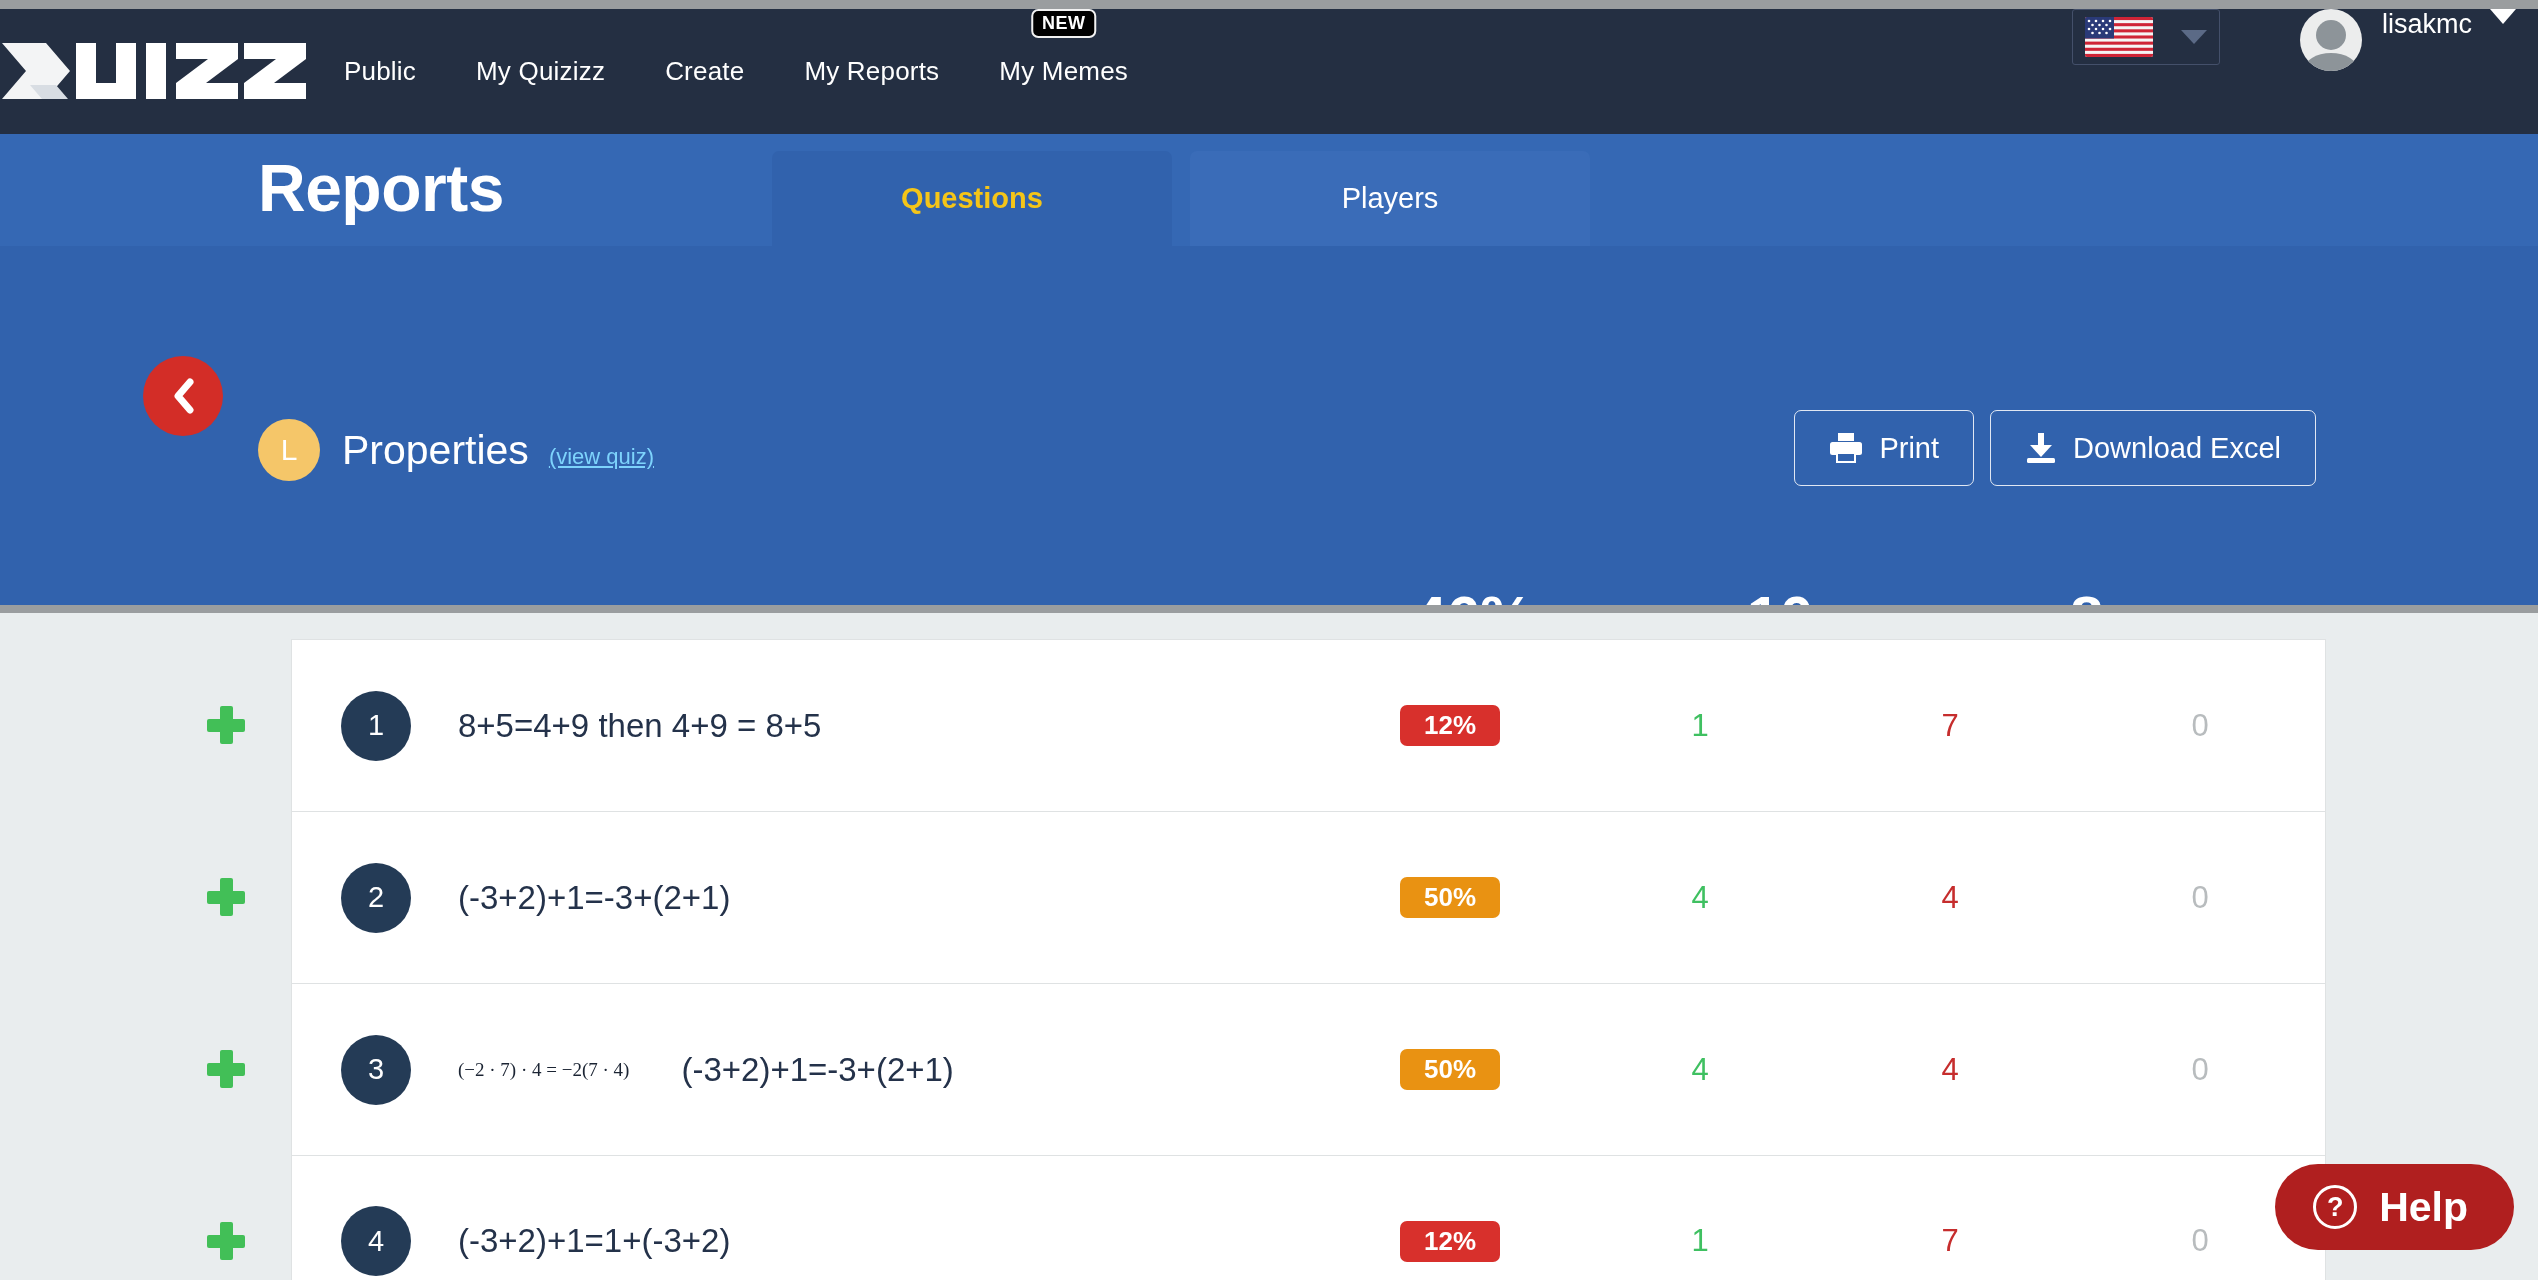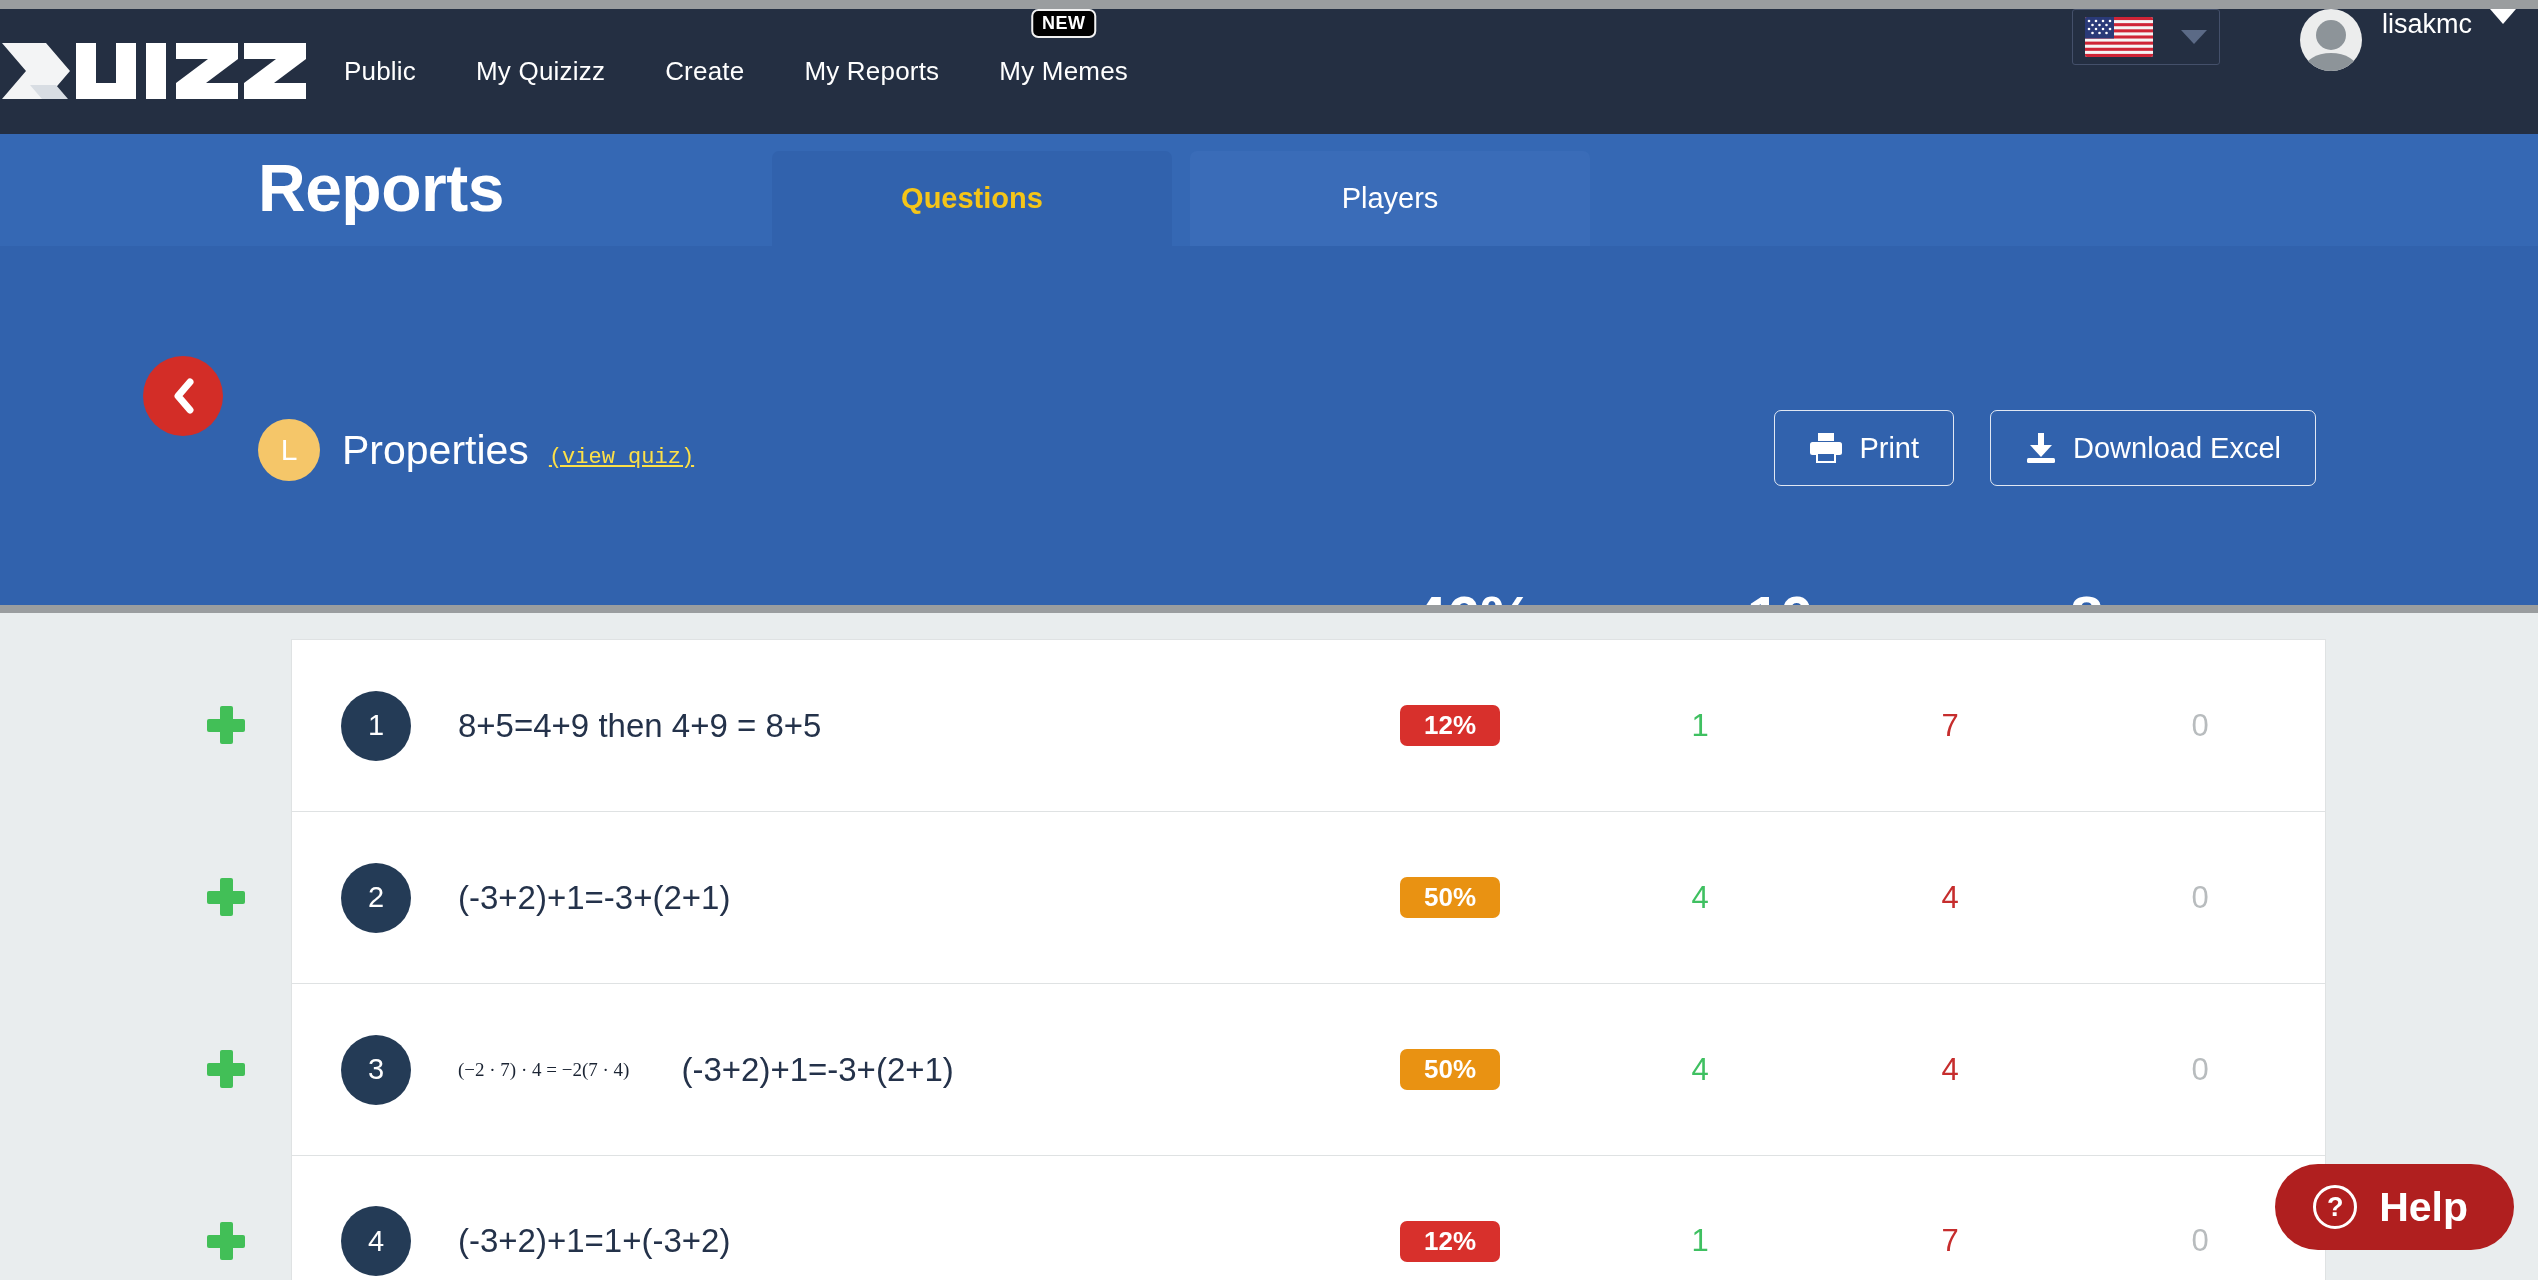--- a/index.html
+++ b/index.html
@@ -70,29 +70,29 @@
     background:#d32d27;display:flex;align-items:center;justify-content:center;cursor:pointer;
   }
   .back-btn svg{display:block;}
 
   .quiz-row{position:absolute;left:258px;top:285px;display:flex;align-items:center;}
   .quiz-avatar{
     width:62px;height:62px;border-radius:50%;background:#f5c669;color:#ffffff;
     display:flex;align-items:center;justify-content:center;font-size:30px;font-weight:400;margin-right:22px;
   }
   .quiz-name{color:#ffffff;font-size:41px;font-weight:400;}
-  .view-quiz{color:#fde047;font-size:22px;text-decoration:underline;margin-left:20px;margin-top:14px;cursor:pointer;font-family:Liberation Mono, monospace;}
+  .view-quiz{color:#7dd3fc;font-size:22px;text-decoration:underline;margin-left:20px;margin-top:14px;cursor:pointer;}
   .quiz-date{position:absolute;left:258px;top:388px;color:#ffffff;font-size:24px;font-weight:700;}
 
   .stats{position:absolute;top:452px;left:1320px;width:920px;display:flex;}
   .stat{flex:1;text-align:center;}
   .stat-value{color:#ffffff;font-size:60px;font-weight:700;line-height:1.05;}
   .stat-label{color:#ffffff;font-size:25px;font-weight:400;margin-top:8px;}
 
-  .actions{position:absolute;right:222px;top:276px;display:flex;gap:36px;}
+  .actions{position:absolute;right:222px;top:276px;display:flex;gap:16px;}
   .act-btn{
     height:76px;border:1px solid rgba(255,255,255,.85);border-radius:7px;background:transparent;
     color:#ffffff;font-size:29px;display:flex;align-items:center;justify-content:center;
     padding:0 34px;cursor:pointer;box-sizing:border-box;white-space:nowrap;
     font-family:"Liberation Sans", sans-serif;
   }
   .act-btn svg{margin-right:16px;display:block;}
 
   .hdr-sep{position:absolute;top:605px;left:0;width:2538px;height:8px;background:#9a9d9f;}
 

